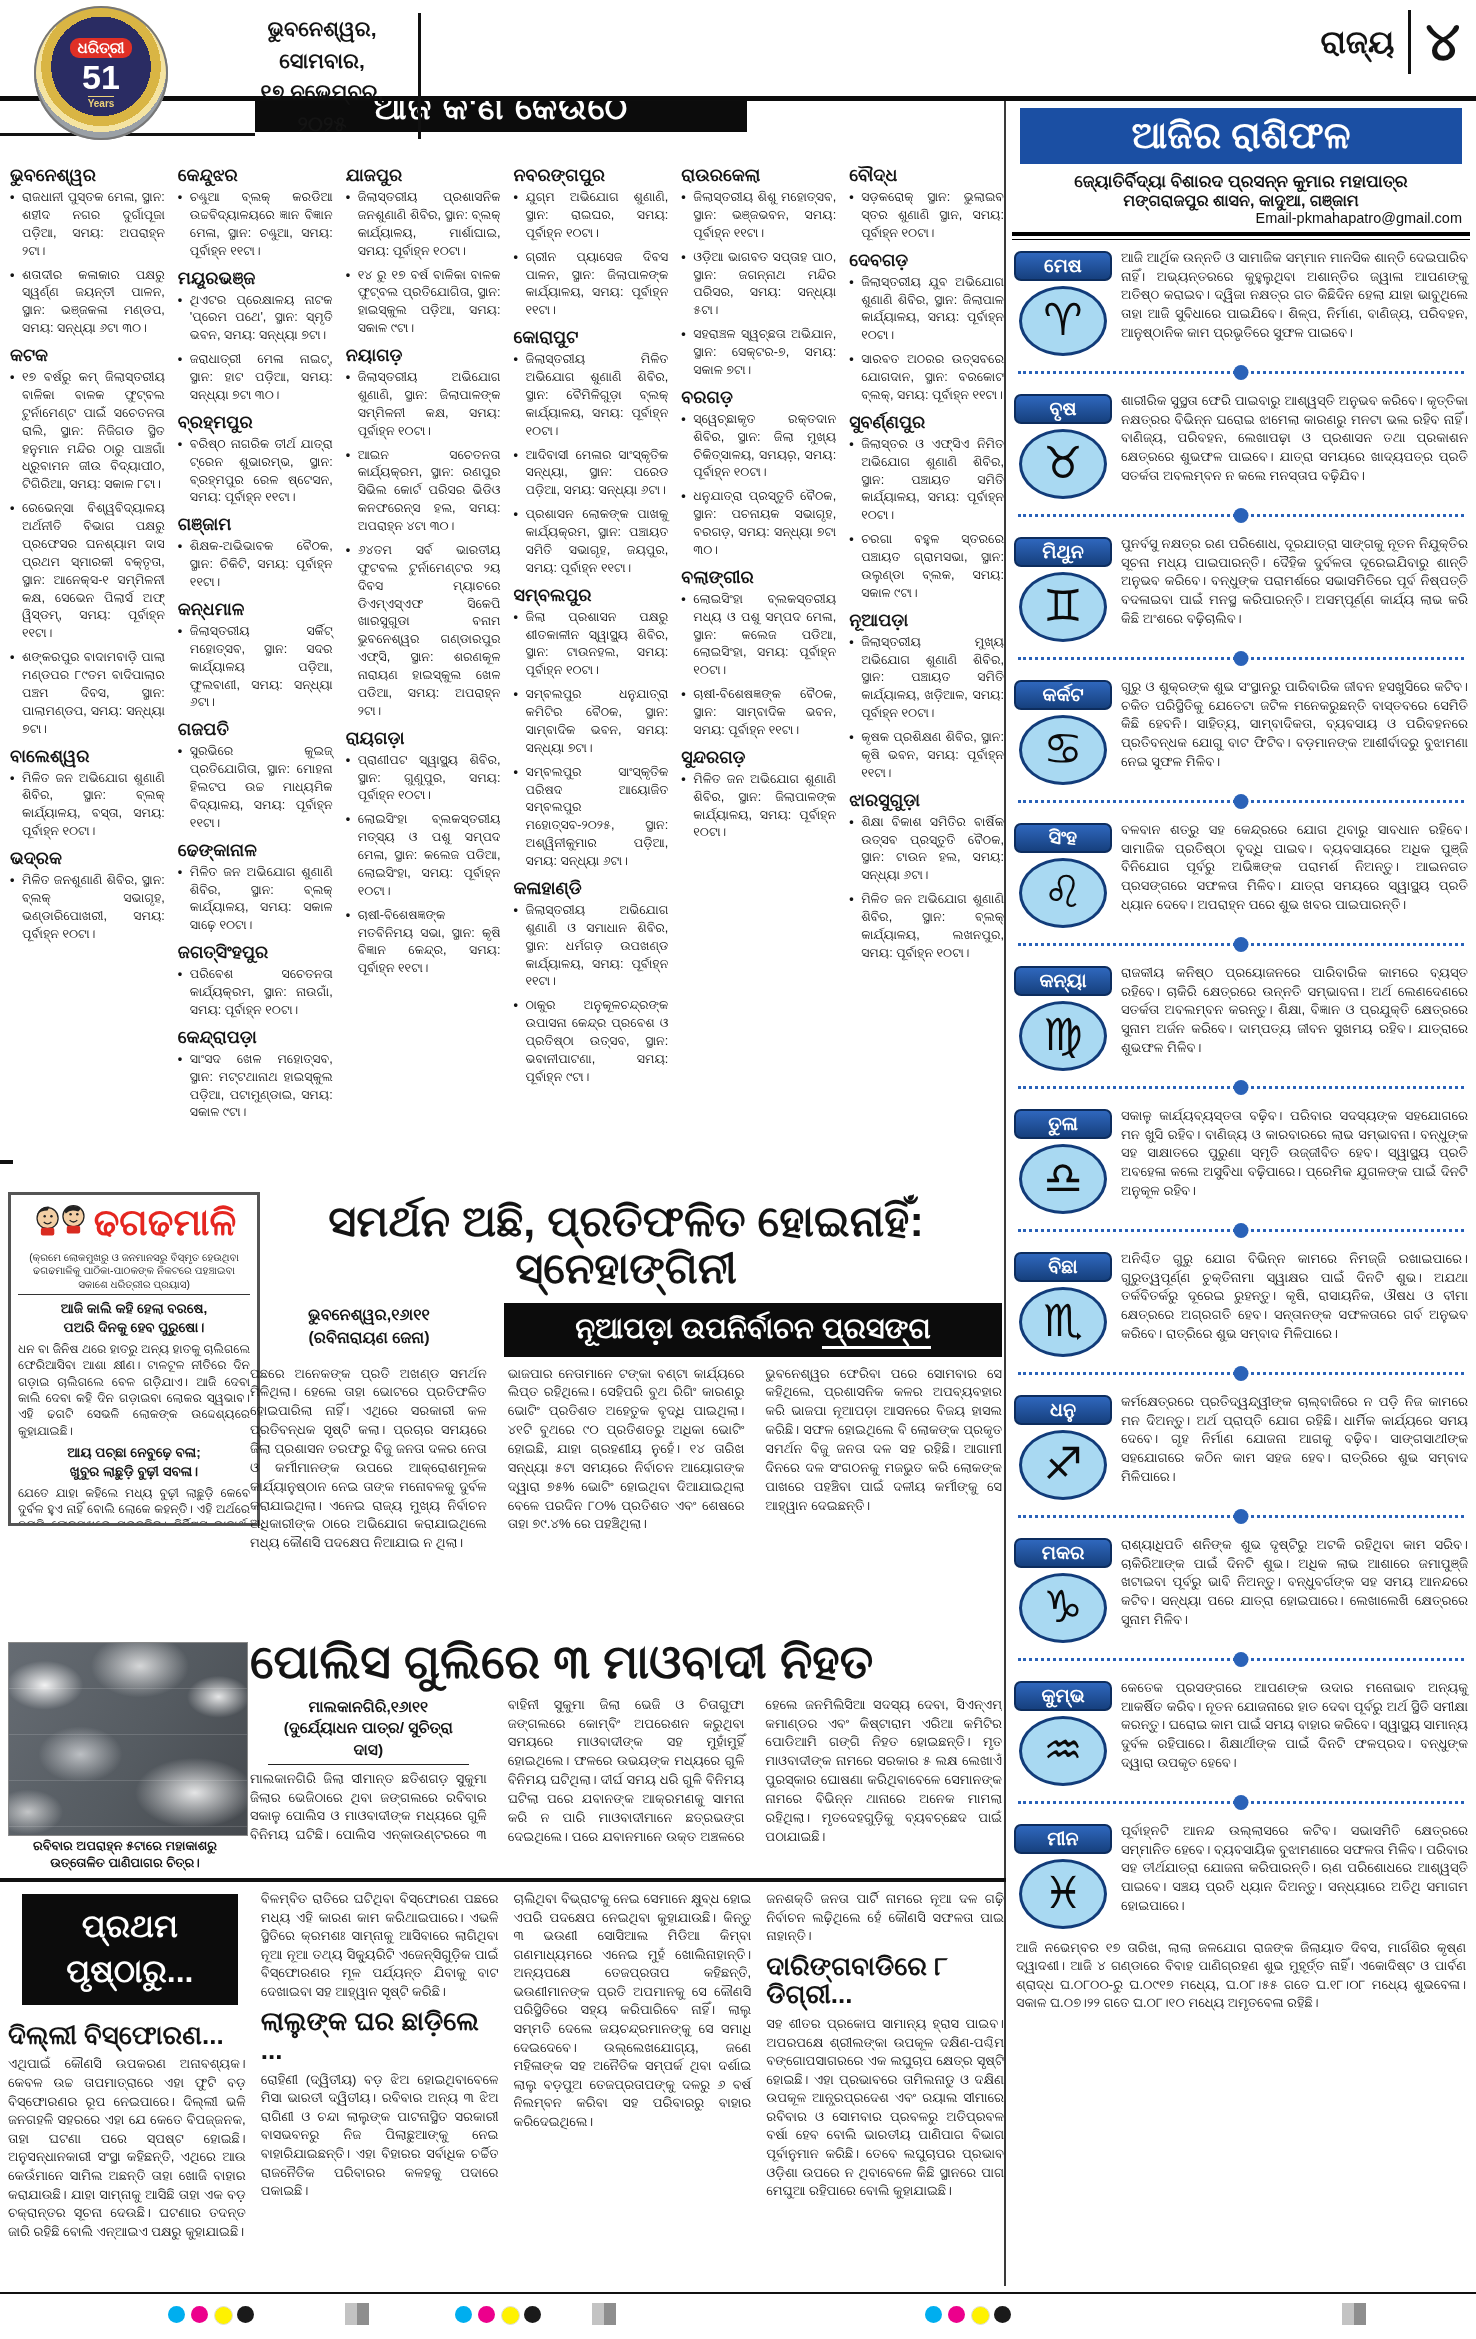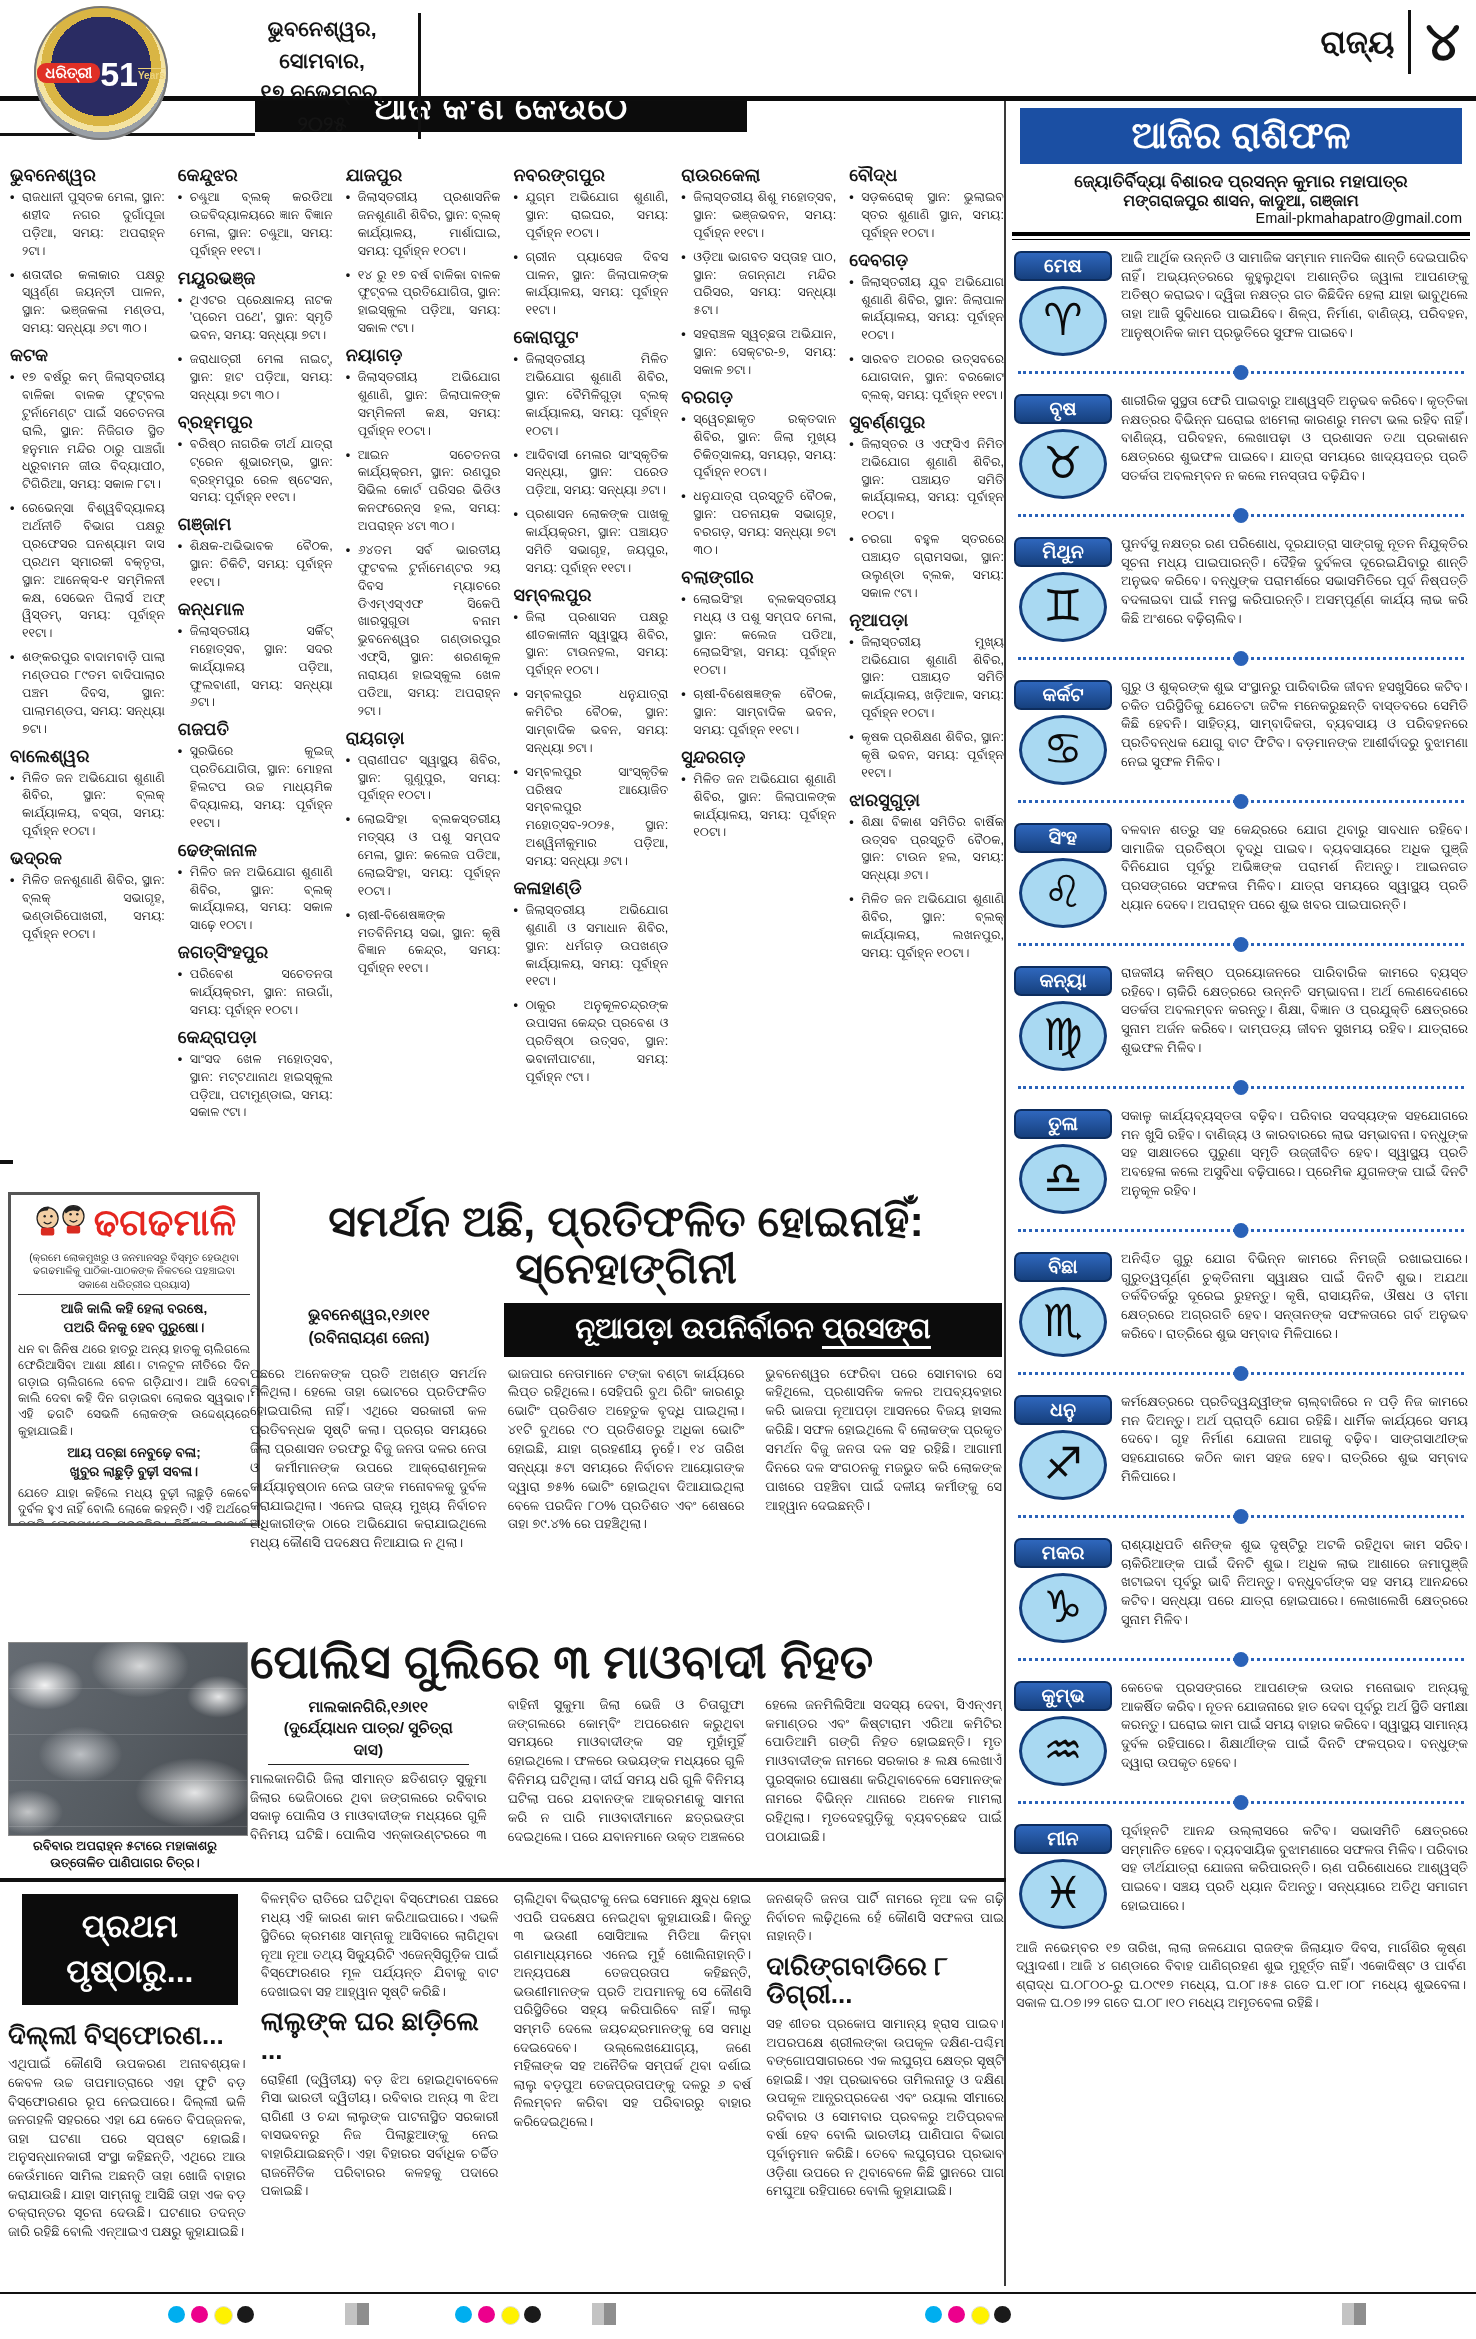--- a/index.html
+++ b/index.html
@@ -2,21 +2,21 @@
 <html><head>
 <meta charset="utf-8">
 <style>
   html,body{margin:0;padding:0;background:#e8e8e8;}
   .page{position:relative;width:1476px;height:2339px;background:#fff;overflow:hidden;
         font-family:"Liberation Sans","DejaVu Sans",sans-serif;color:#141414;}
   
   .header{position:absolute;left:0;top:0;width:1476px;height:96px;border-bottom:5px solid #0d0d0d;background:#fff;z-index:5;}
   .badge{position:absolute;left:34px;top:6px;width:134px;height:134px;border-radius:50%;
          background:radial-gradient(circle at 50% 45%,#2a2c63 0 50%,#d9b544 50% 60%,#f4e3a1 60% 66%,#9aa0a6 66% 78%,#c8cdd2 78% 100%);
-         box-shadow:0 0 0 2px #777 inset;display:flex;flex-direction:row;align-items:center;justify-content:center;z-index:6;}
+         box-shadow:0 0 0 2px #777 inset;display:flex;flex-direction:column;align-items:center;justify-content:center;z-index:6;}
   .badge-title{background:#e03026;color:#fff;font-weight:bold;font-size:15px;padding:1px 8px;border-radius:9px;}
   .badge-years{color:#fff;font-weight:800;font-size:34px;line-height:1;margin-top:2px;}
   .badge-sub{color:#ecd27a;font-size:10px;font-weight:bold;border-top:1px solid #ecd27a;margin-top:2px;padding-top:1px;}
   .dateline{position:absolute;left:242px;top:13px;width:160px;text-align:center;font-weight:bold;font-size:21px;line-height:1.5;
             border-right:3px solid #111;padding-right:16px;}
   .head-right{position:absolute;right:16px;top:10px;display:flex;align-items:center;gap:14px;}
   .section-name{font-size:32px;font-weight:800;}
   .head-div{width:3px;height:64px;background:#111;}
   .page-no{font-size:54px;font-weight:800;}
   .reg-cyan{position:absolute;left:0;top:54px;width:16px;height:6px;background:#00aeef;}

